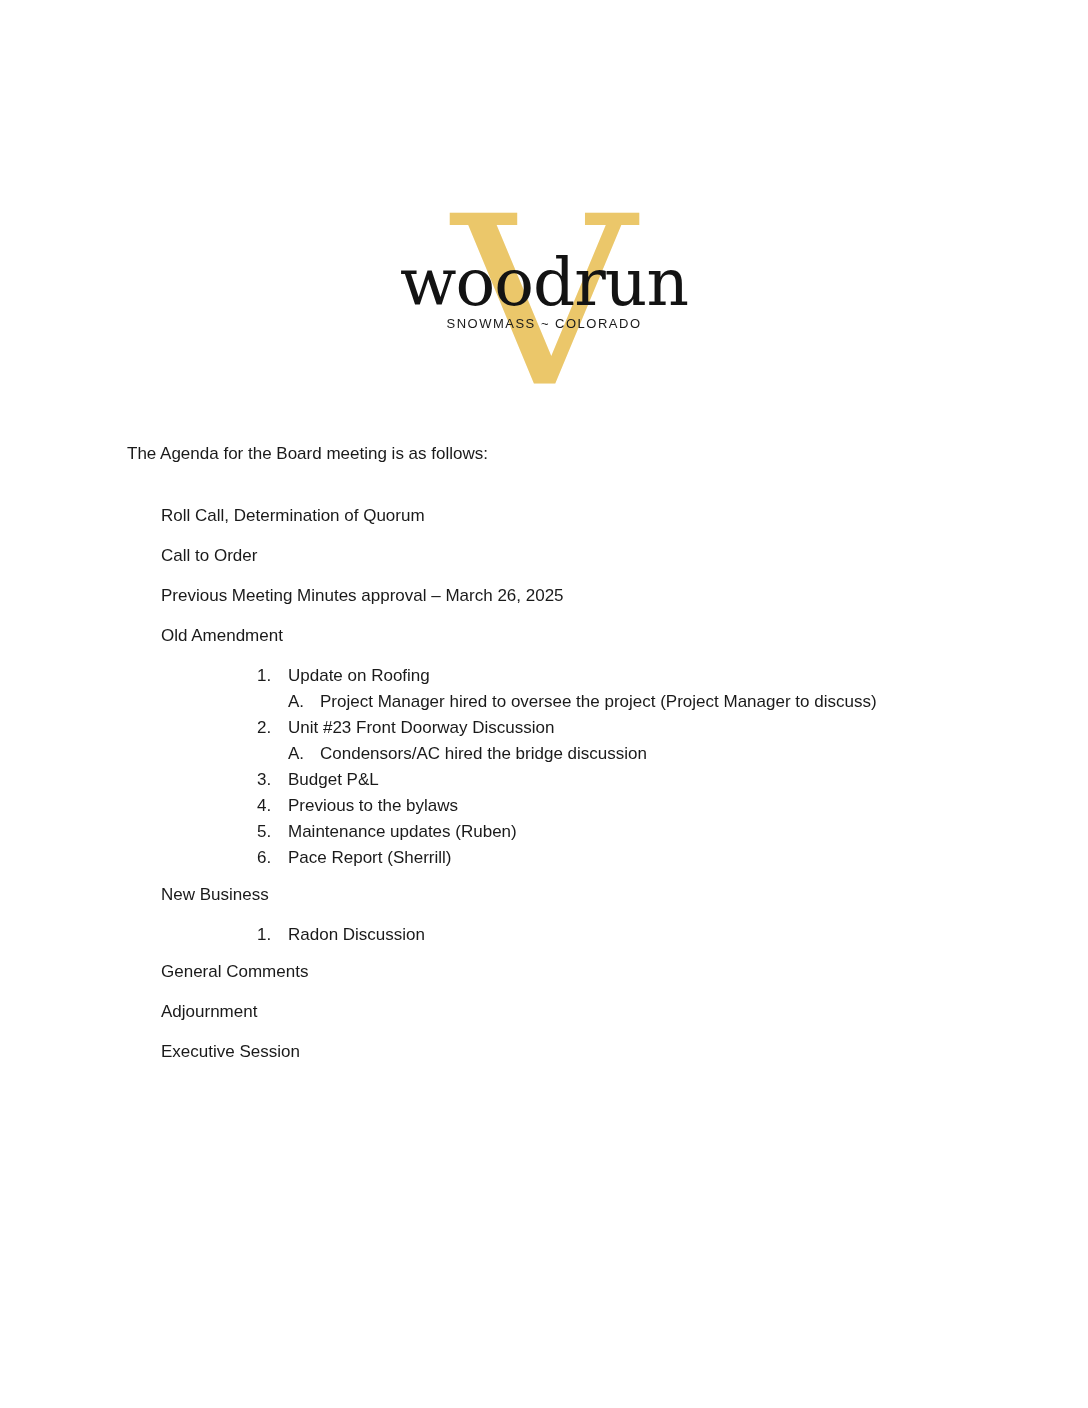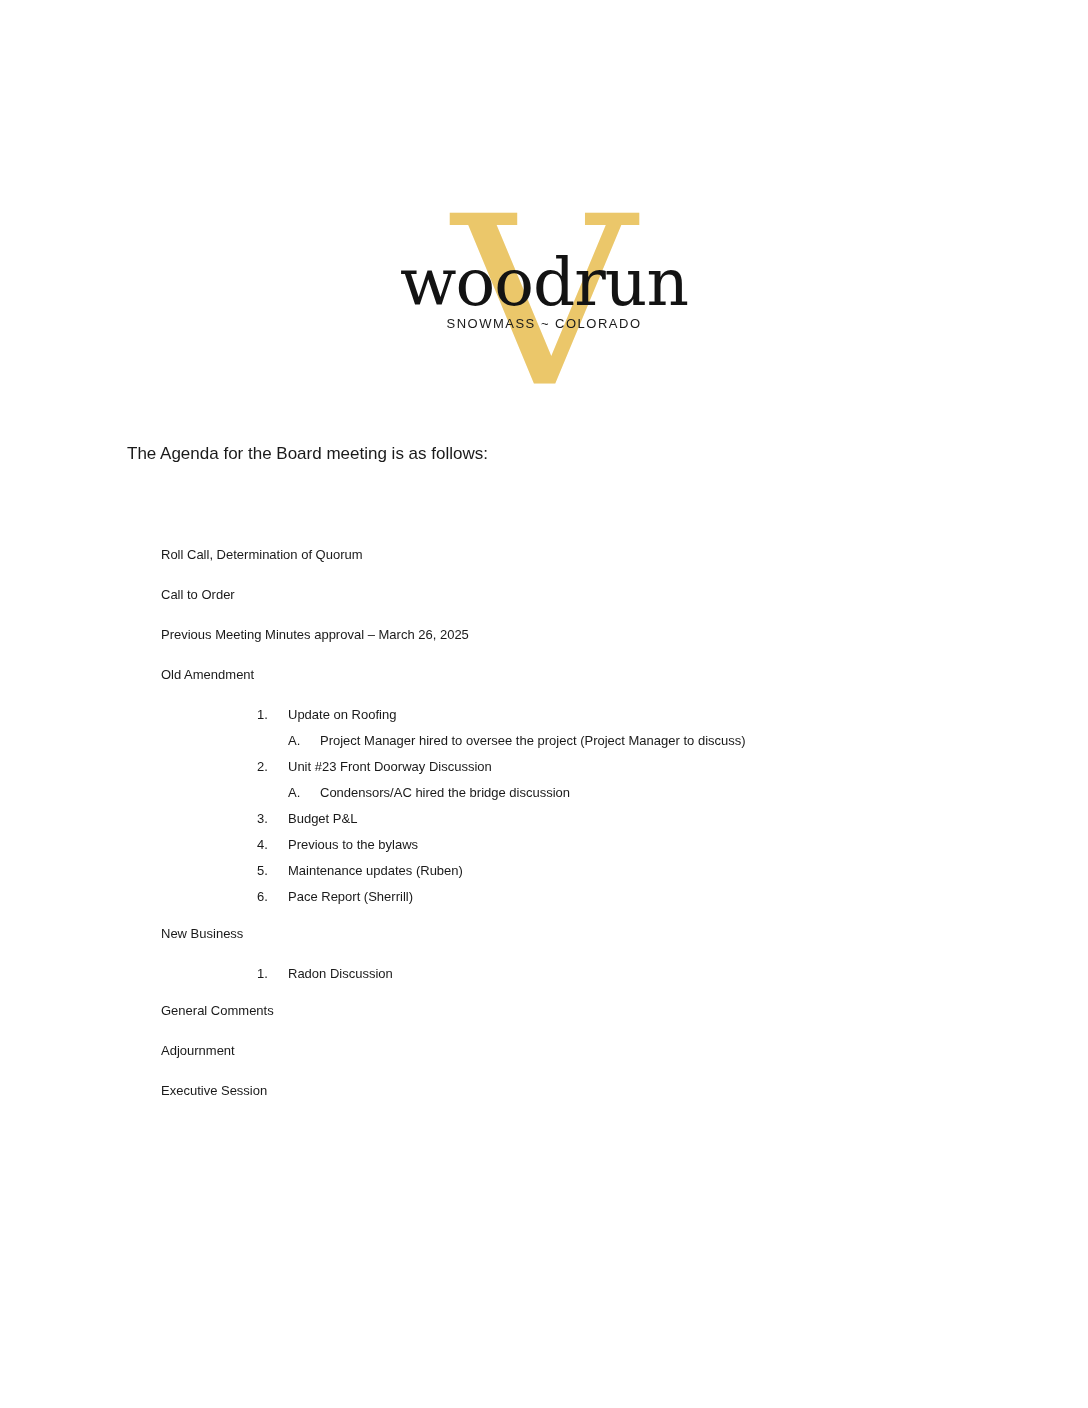--- a/index.html
+++ b/index.html
@@ -58,23 +58,22 @@
     top: 426px;
     font-size: 17px;
     line-height: 22px;
     margin-top: 17px;
   }
   .agenda-body {
     position: absolute;
     left: 161px;
     top: 505px;
     right: 40px;
-    font-size: 13px;
+    font-size: 17px;
     line-height: 22px;
-    margin-top: 39px;
   }
   .item-main { margin: 0 0 18px 0; }
   .sublist { margin: 0 0 15px 0; }
   .sublist .li { display: flex; margin: 0 0 4px 0; }
   .li.lvl1 { margin-left: 96px; }
   .li.lvl2 { margin-left: 127px; }
   .li .marker { flex: 0 0 auto; width: 31px; }
   .li.lvl2 .marker { width: 32px; }
   .li .li-text { flex: 1 1 auto; }
 </style>

